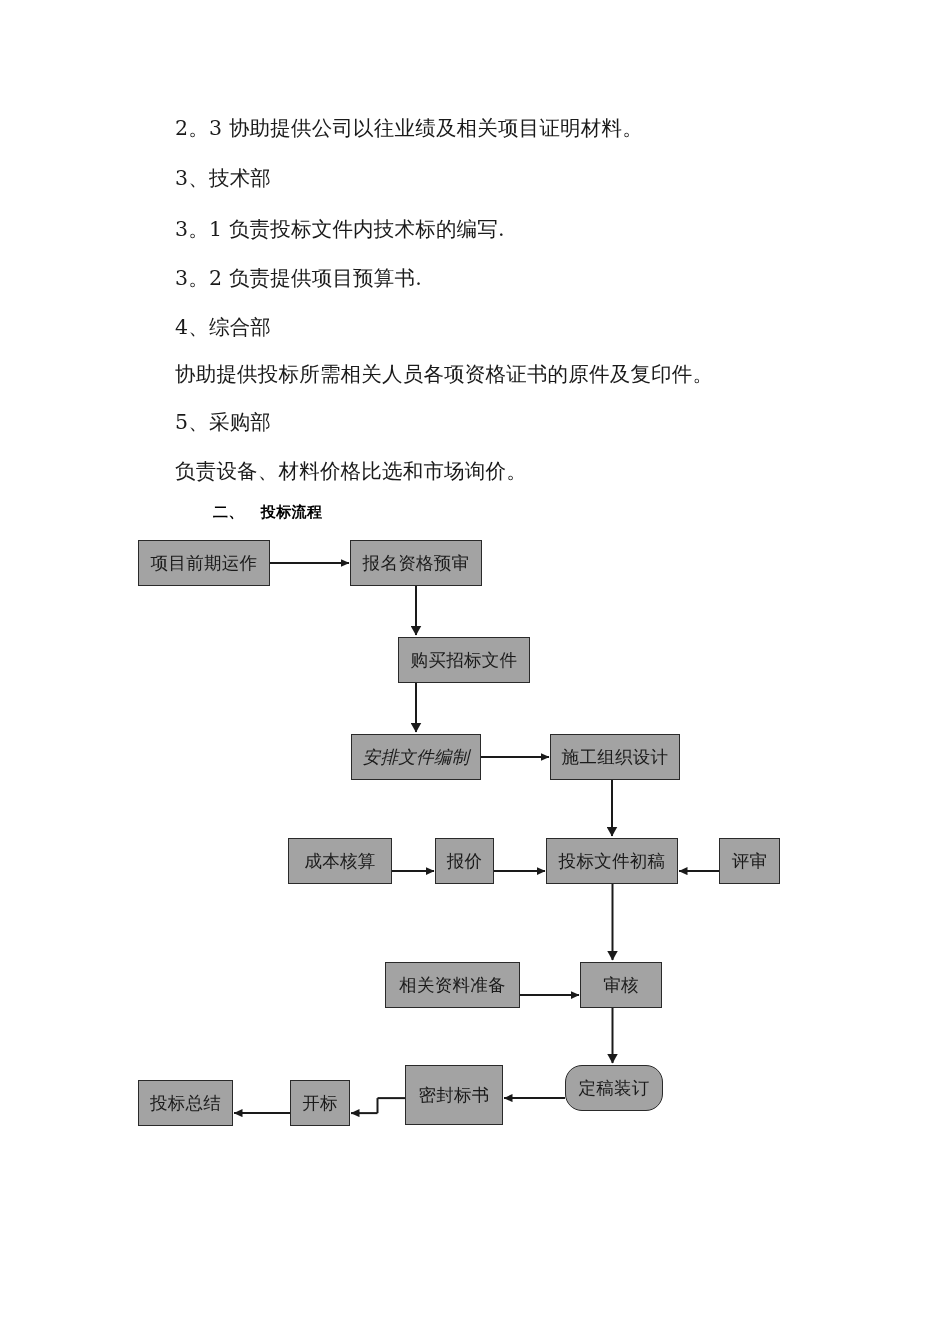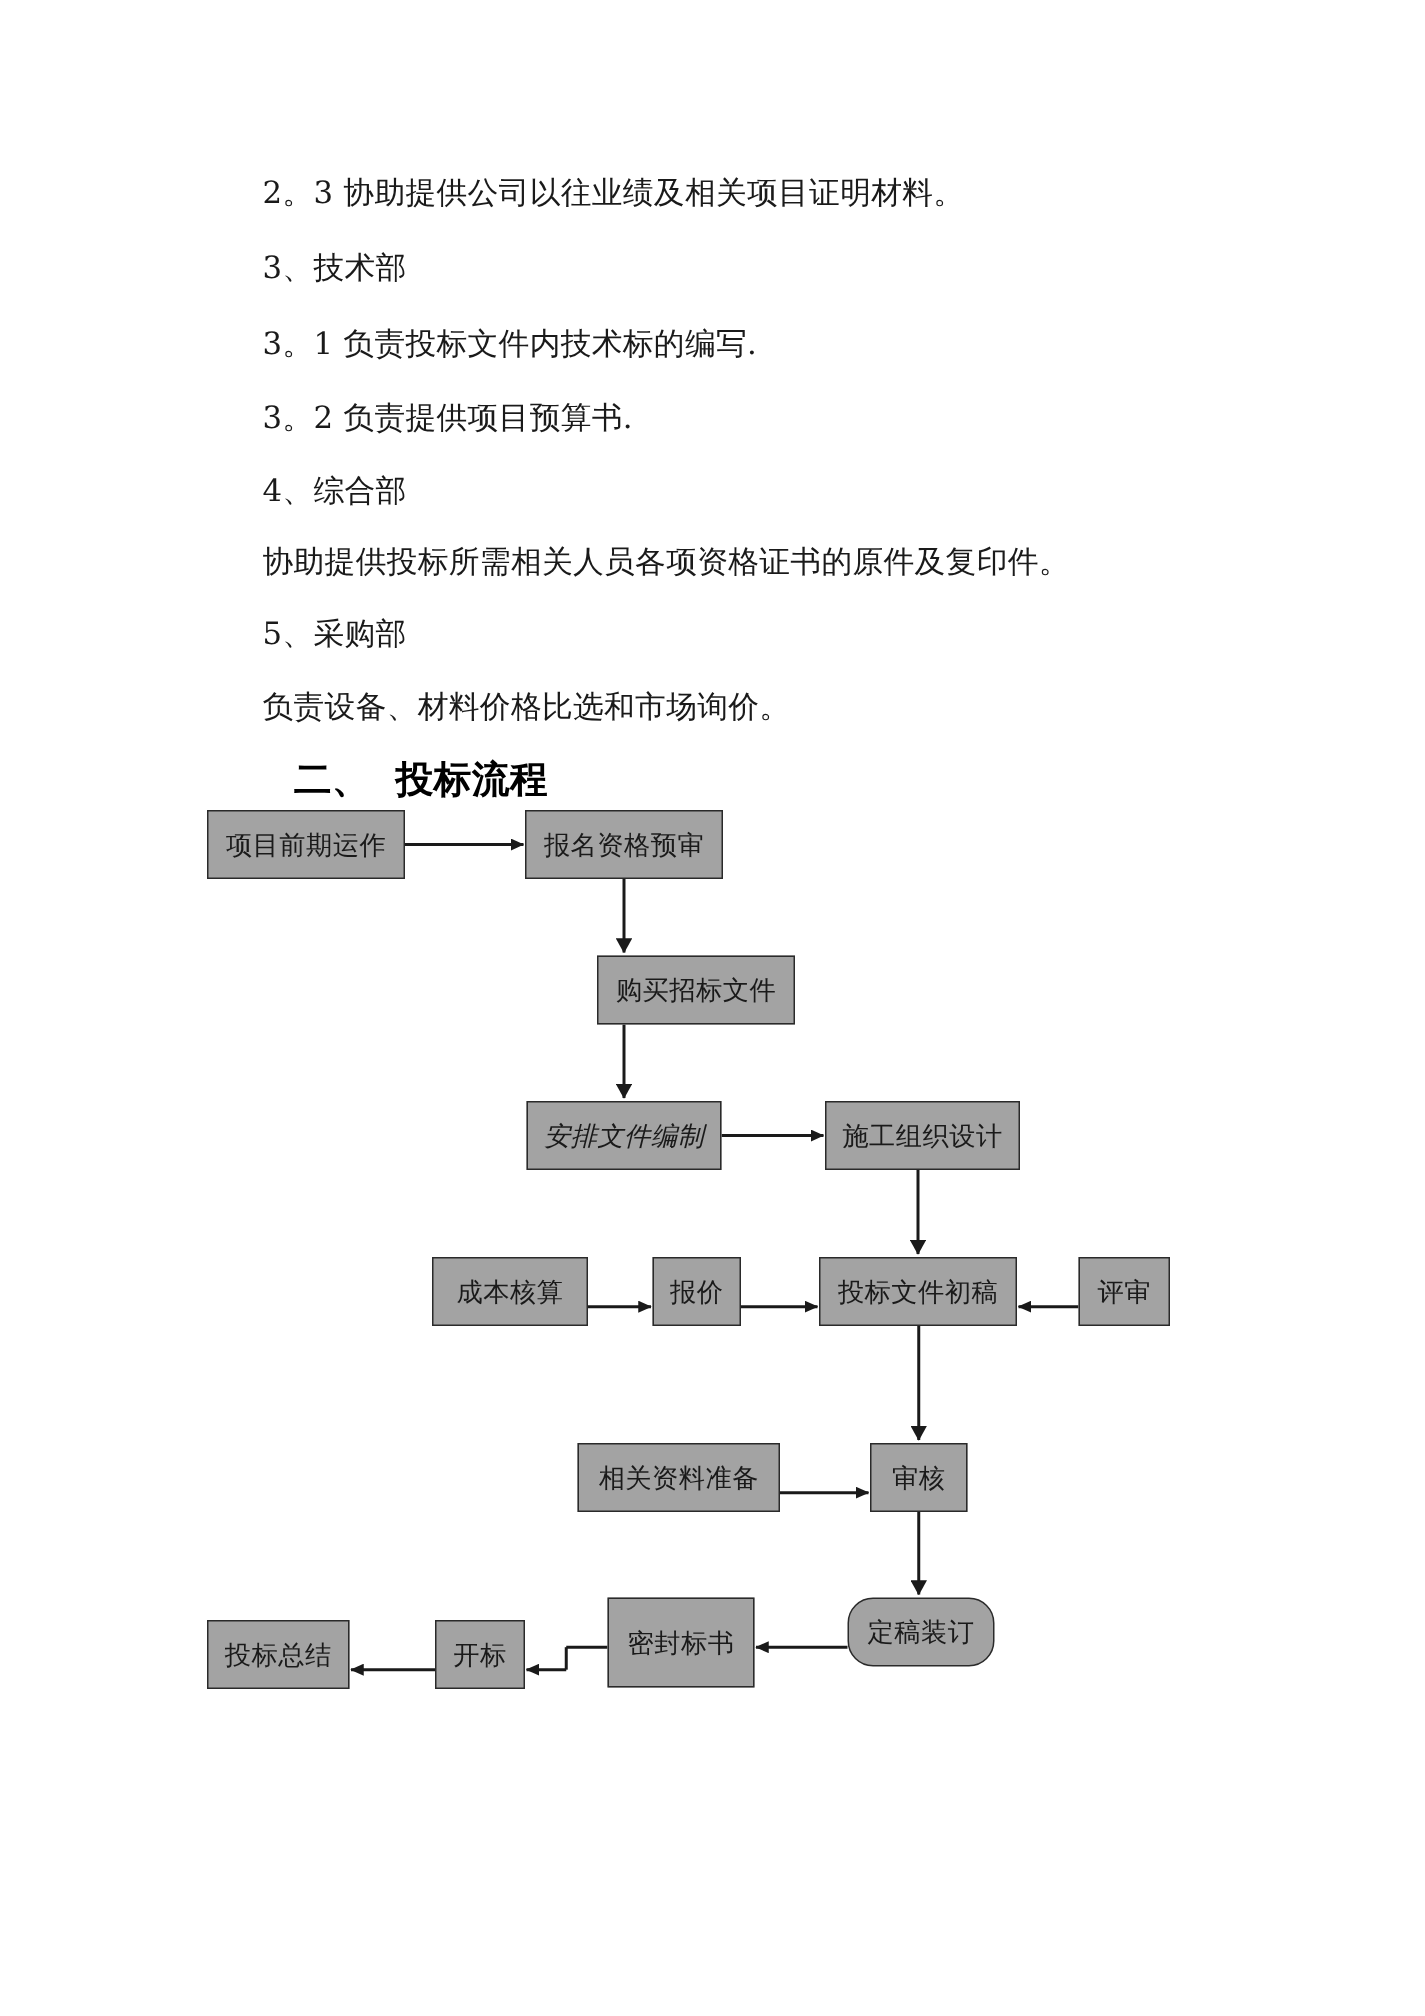--- a/index.html
+++ b/index.html
@@ -24,22 +24,22 @@
     position: absolute;
     left: 175px;
     font-size: 20.5px;
     line-height: 1.0;
     white-space: nowrap;
     letter-spacing: 0.2px;
     color: #1a1a1a;
   }
   .doc-heading {
     position: absolute;
-    left: 196px;
-    font-size: 25px;
+    left: 213px;
+    font-size: 15px;
     font-weight: bold;
     white-space: nowrap;
     letter-spacing: 0.4px;
     color: #000;
   }
   .doc-heading .gap { display: inline-block; width: 17px; }
 
   
   #flow {
     position: absolute;
@@ -129,21 +129,21 @@
         <div class="node" style="left: 138px; top: 540px; width: 132px; height: 46px;">项目前期运作</div>
         <div class="node" style="left: 350px; top: 540px; width: 132px; height: 46px;">报名资格预审</div>
         <div class="node" style="left: 350px; top: 637px; width: 132px; height: 46px; margin-left: 48px;">购买招标文件</div>
         <div class="node" style="left: 351px; top: 734px; width: 130px; height: 46px; font-style: italic;">安排文件编制</div>
         <div class="node" style="left: 550px; top: 734px; width: 130px; height: 46px;">施工组织设计</div>
         <div class="node" style="left: 288px; top: 838px; width: 104px; height: 46px;">成本核算</div>
         <div class="node" style="left: 435px; top: 838px; width: 59px; height: 46px;">报价</div>
         <div class="node" style="left: 546px; top: 838px; width: 132px; height: 46px;">投标文件初稿</div>
         <div class="node" style="left: 719px; top: 838px; width: 61px; height: 46px;">评审</div>
         <div class="node" style="left: 385px; top: 962px; width: 135px; height: 46px;">相关资料准备</div>
-        <div class="node" style="left: 580px; top: 962px; width: 65px; height: 46px;">审核</div>
+        <div class="node" style="left: 580px; top: 962px; width: 82px; height: 46px;">审核</div>
         <div class="node" style="left: 565px; top: 1065px; width: 98px; height: 46px; border-radius: 17px;">定稿装订</div>
         <div class="node" style="left: 405px; top: 1065px; width: 98px; height: 60px;">密封标书</div>
         <div class="node" style="left: 290px; top: 1080px; width: 60px; height: 46px;">开标</div>
         <div class="node" style="left: 138px; top: 1080px; width: 95px; height: 46px;">投标总结</div>
       </div>
   </div>
 
 </div>
 
 </body></html>

